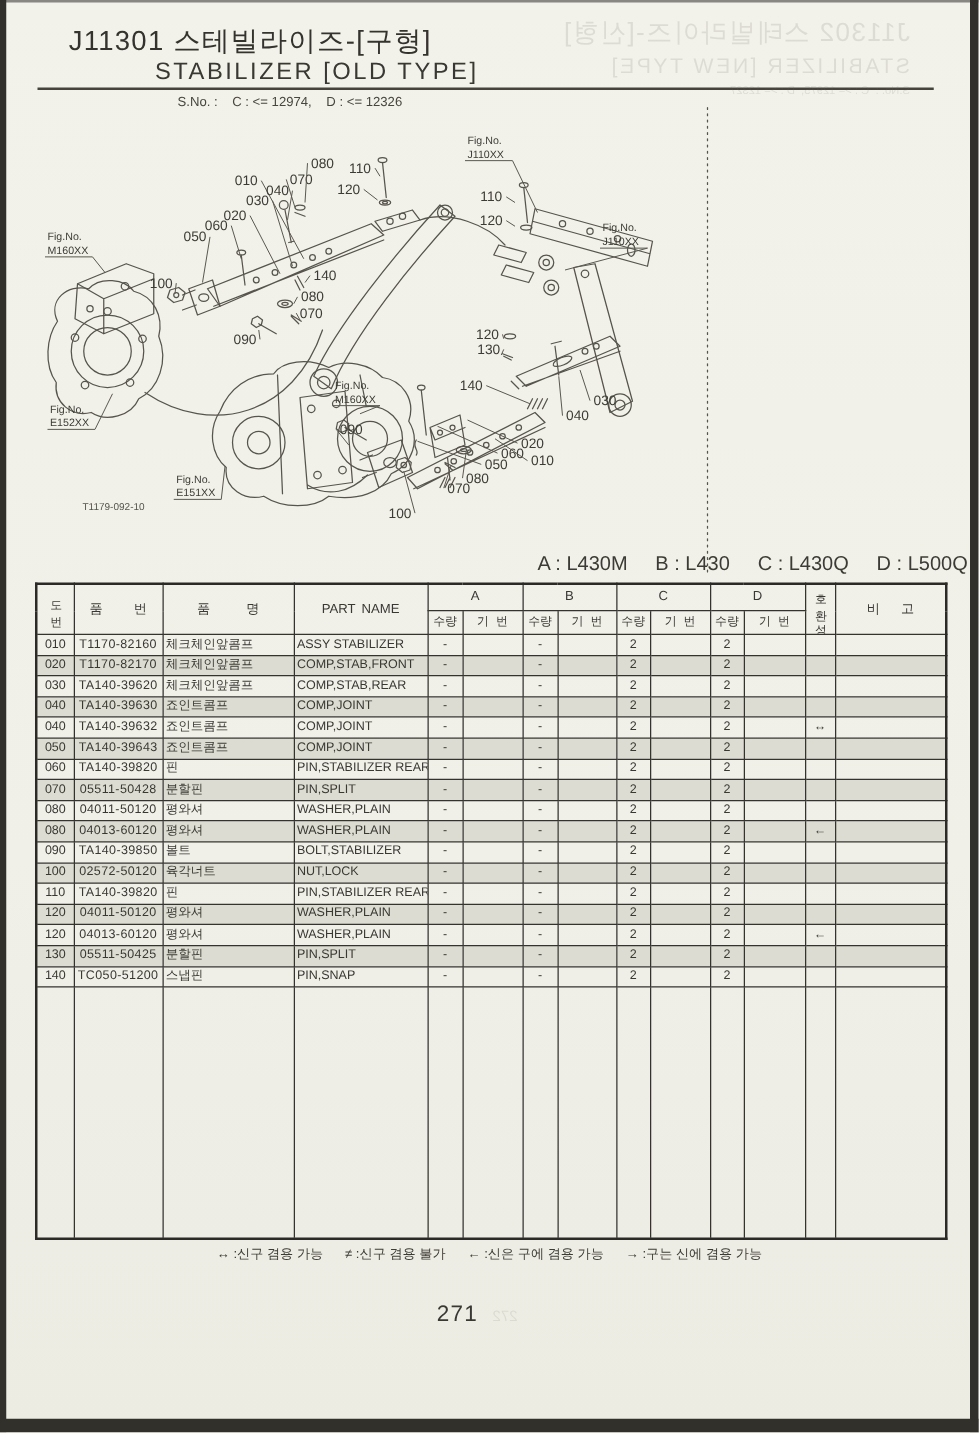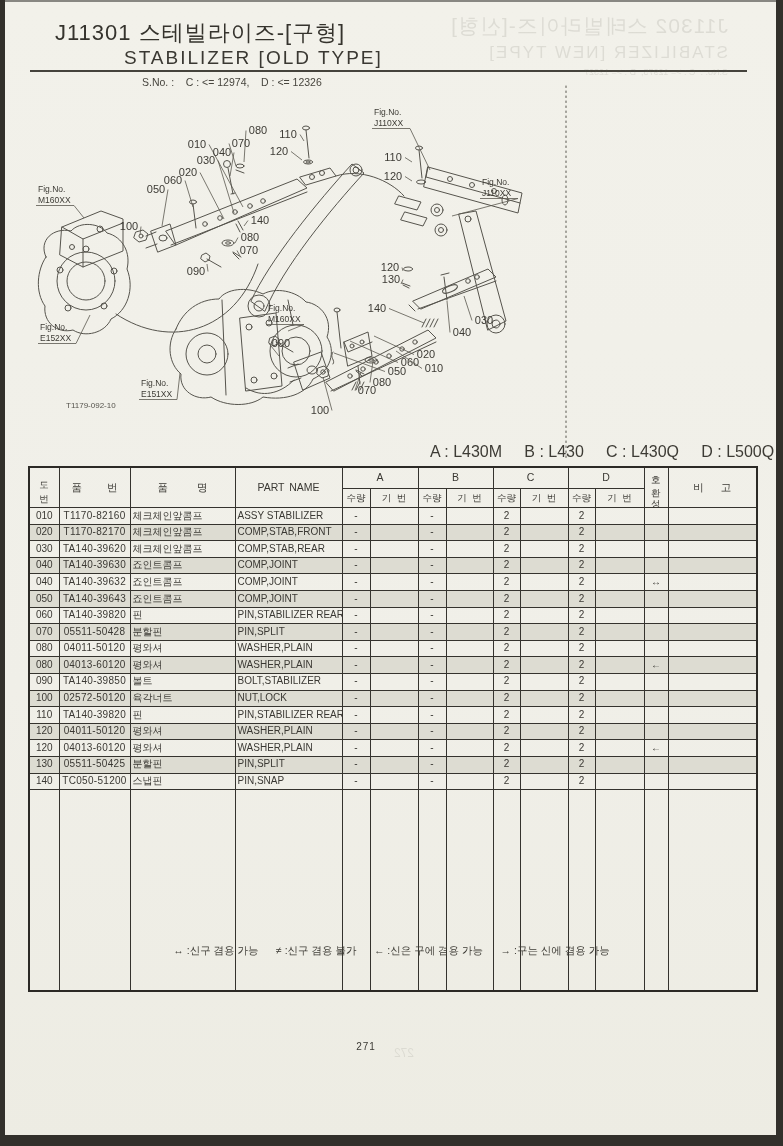--- a/index.html
+++ b/index.html
@@ -56,24 +56,24 @@
   .parts tbody td{height:15.6px;}
   .parts tbody tr.shaded td{background:#dddcd2;}
   .c-no{text-align:center;}
   .c-pn{text-align:center;letter-spacing:.3px;}
   .c-ko{text-align:left;padding-left:3px;}
   .c-en{text-align:left;padding-left:3px;}
   .c-q{text-align:center;}
   .c-compat{text-align:center;}
   .parts tbody tr.filler td{height:200px;background:transparent;}
 
-  .legend{position:absolute;left:0;top:944px;width:783px;text-align:center;
+  .legend{position:absolute;left:0;top:996px;width:783px;text-align:center;
           font-size:10.5px;white-space:pre;color:#3d3b35;}
   .page-number{position:absolute;left:341px;top:1041px;width:50px;text-align:center;
-          font-size:10px;letter-spacing:1px;color:#3a3833;}
+          font-size:18px;letter-spacing:1px;color:#3a3833;}
 </style>
 </head>
 <body>
 
 <div class="page">
 
   <div class="title-ko"><span>J11301</span>&nbsp;<span>스테빌라이즈-[구형]</span></div>
   <div class="title-en">STABILIZER [OLD TYPE]</div>
   <div class="title-underline"></div>
   <div class="serial-note">S.No. :    C : &lt;= 12974,    D : &lt;= 12326</div>

